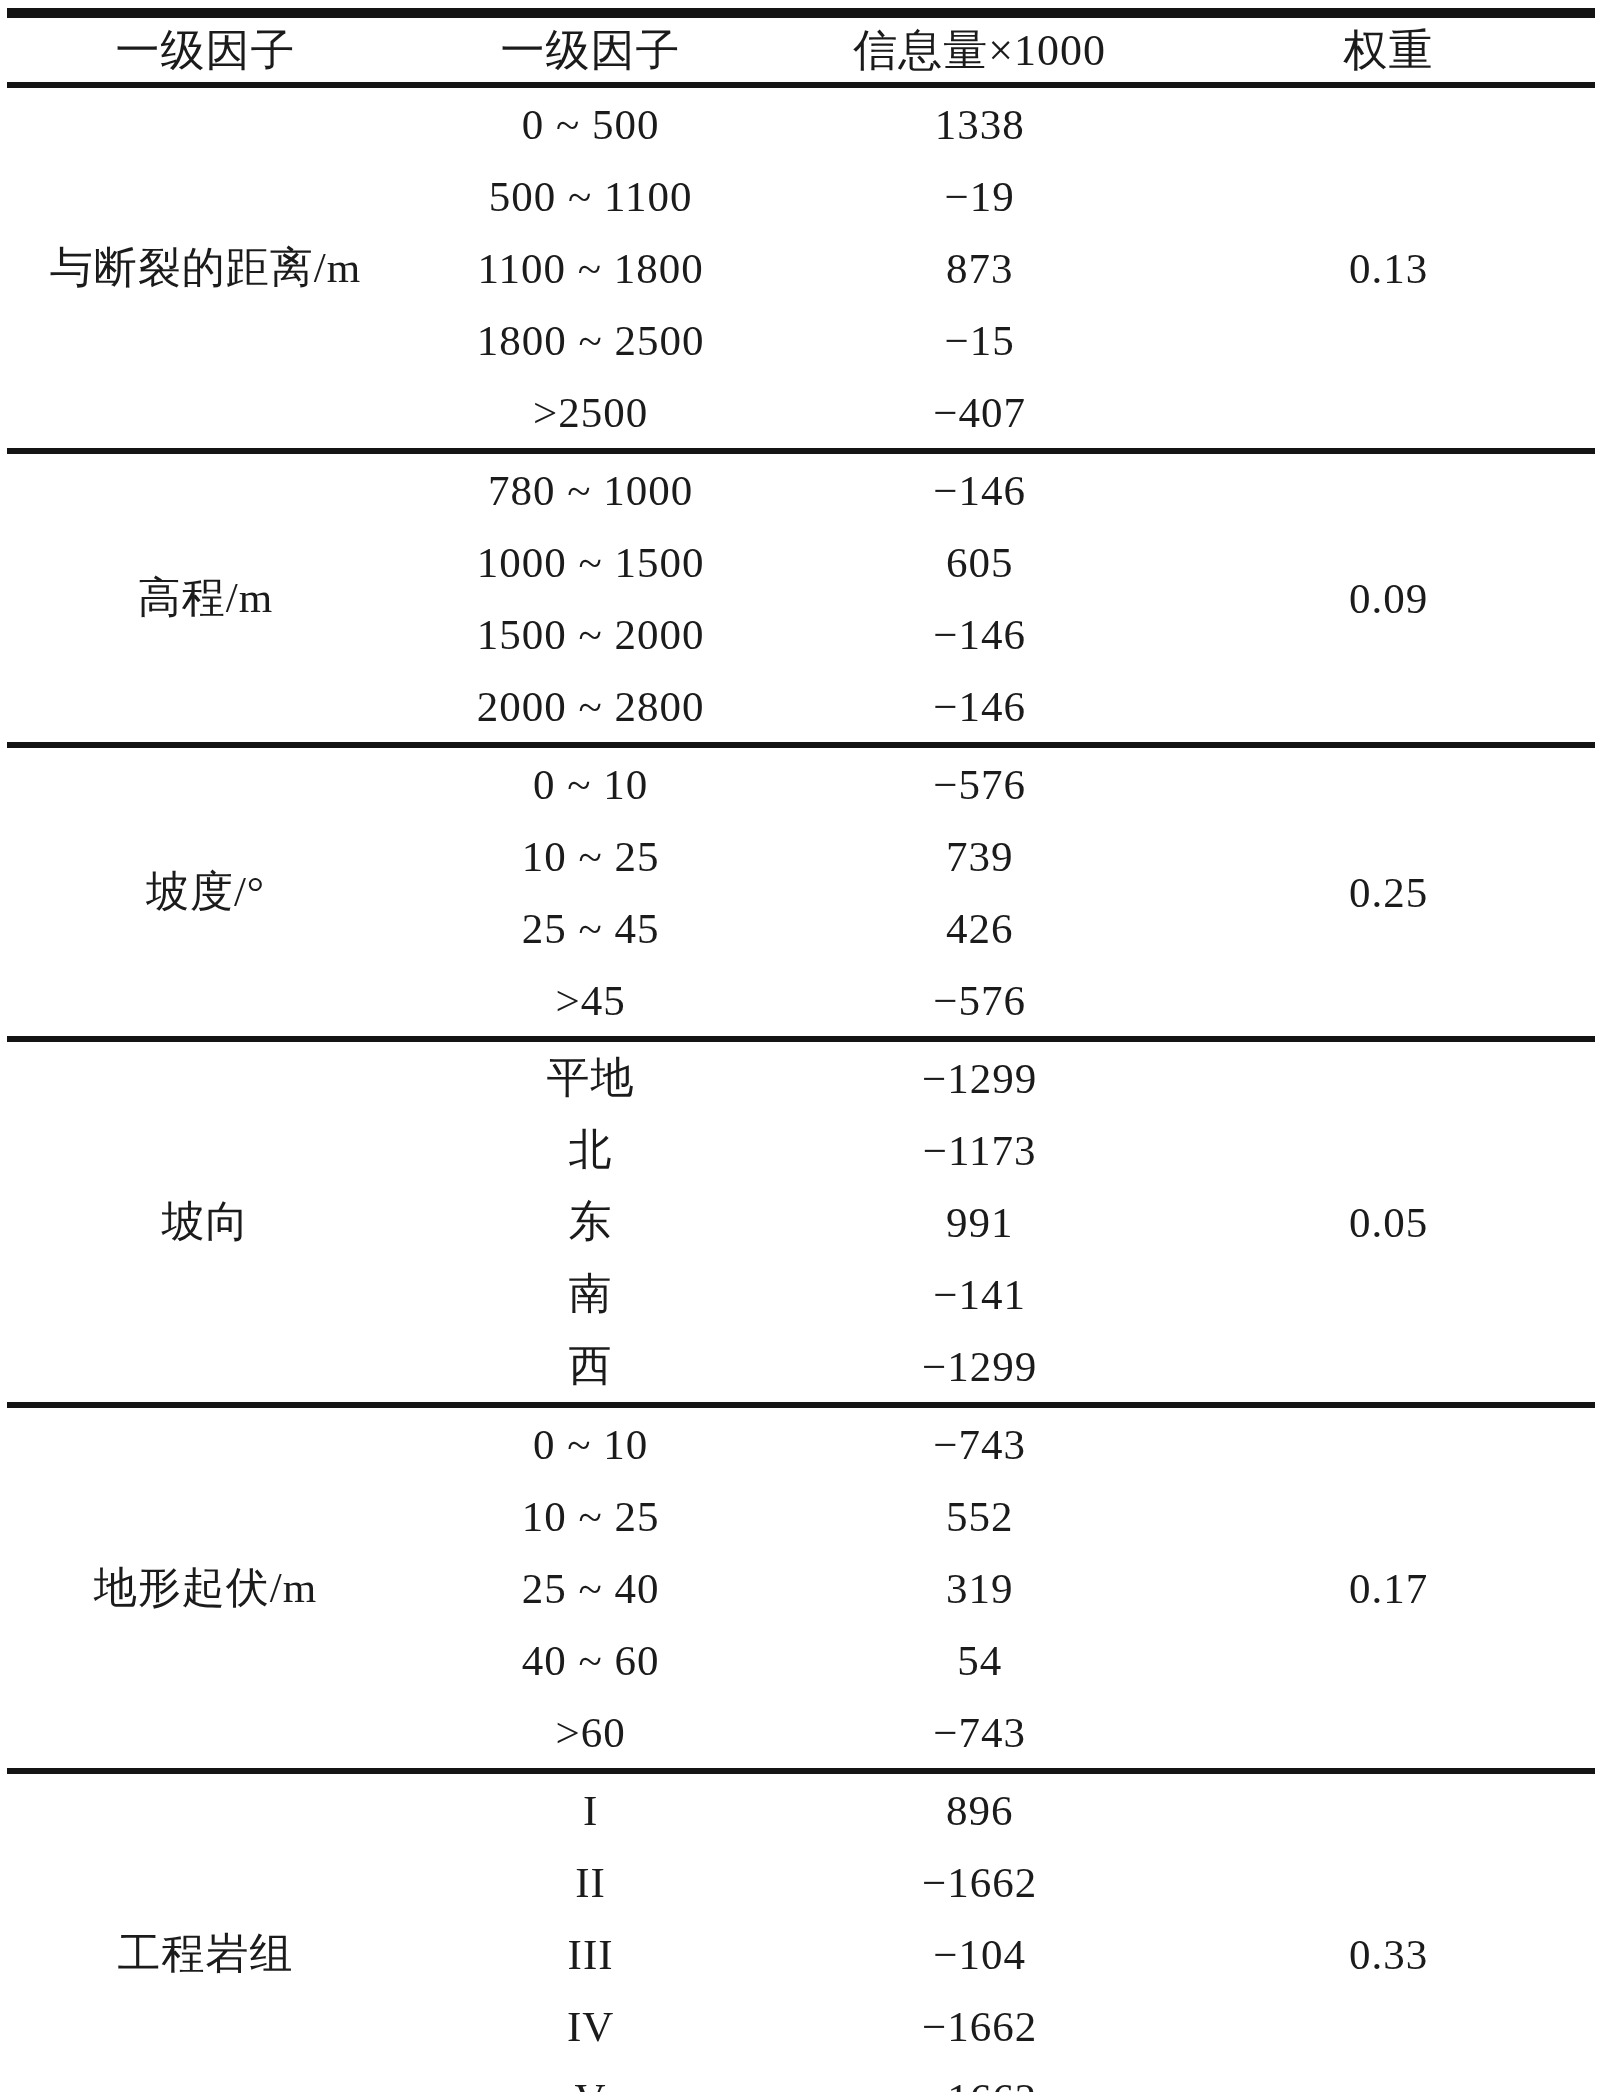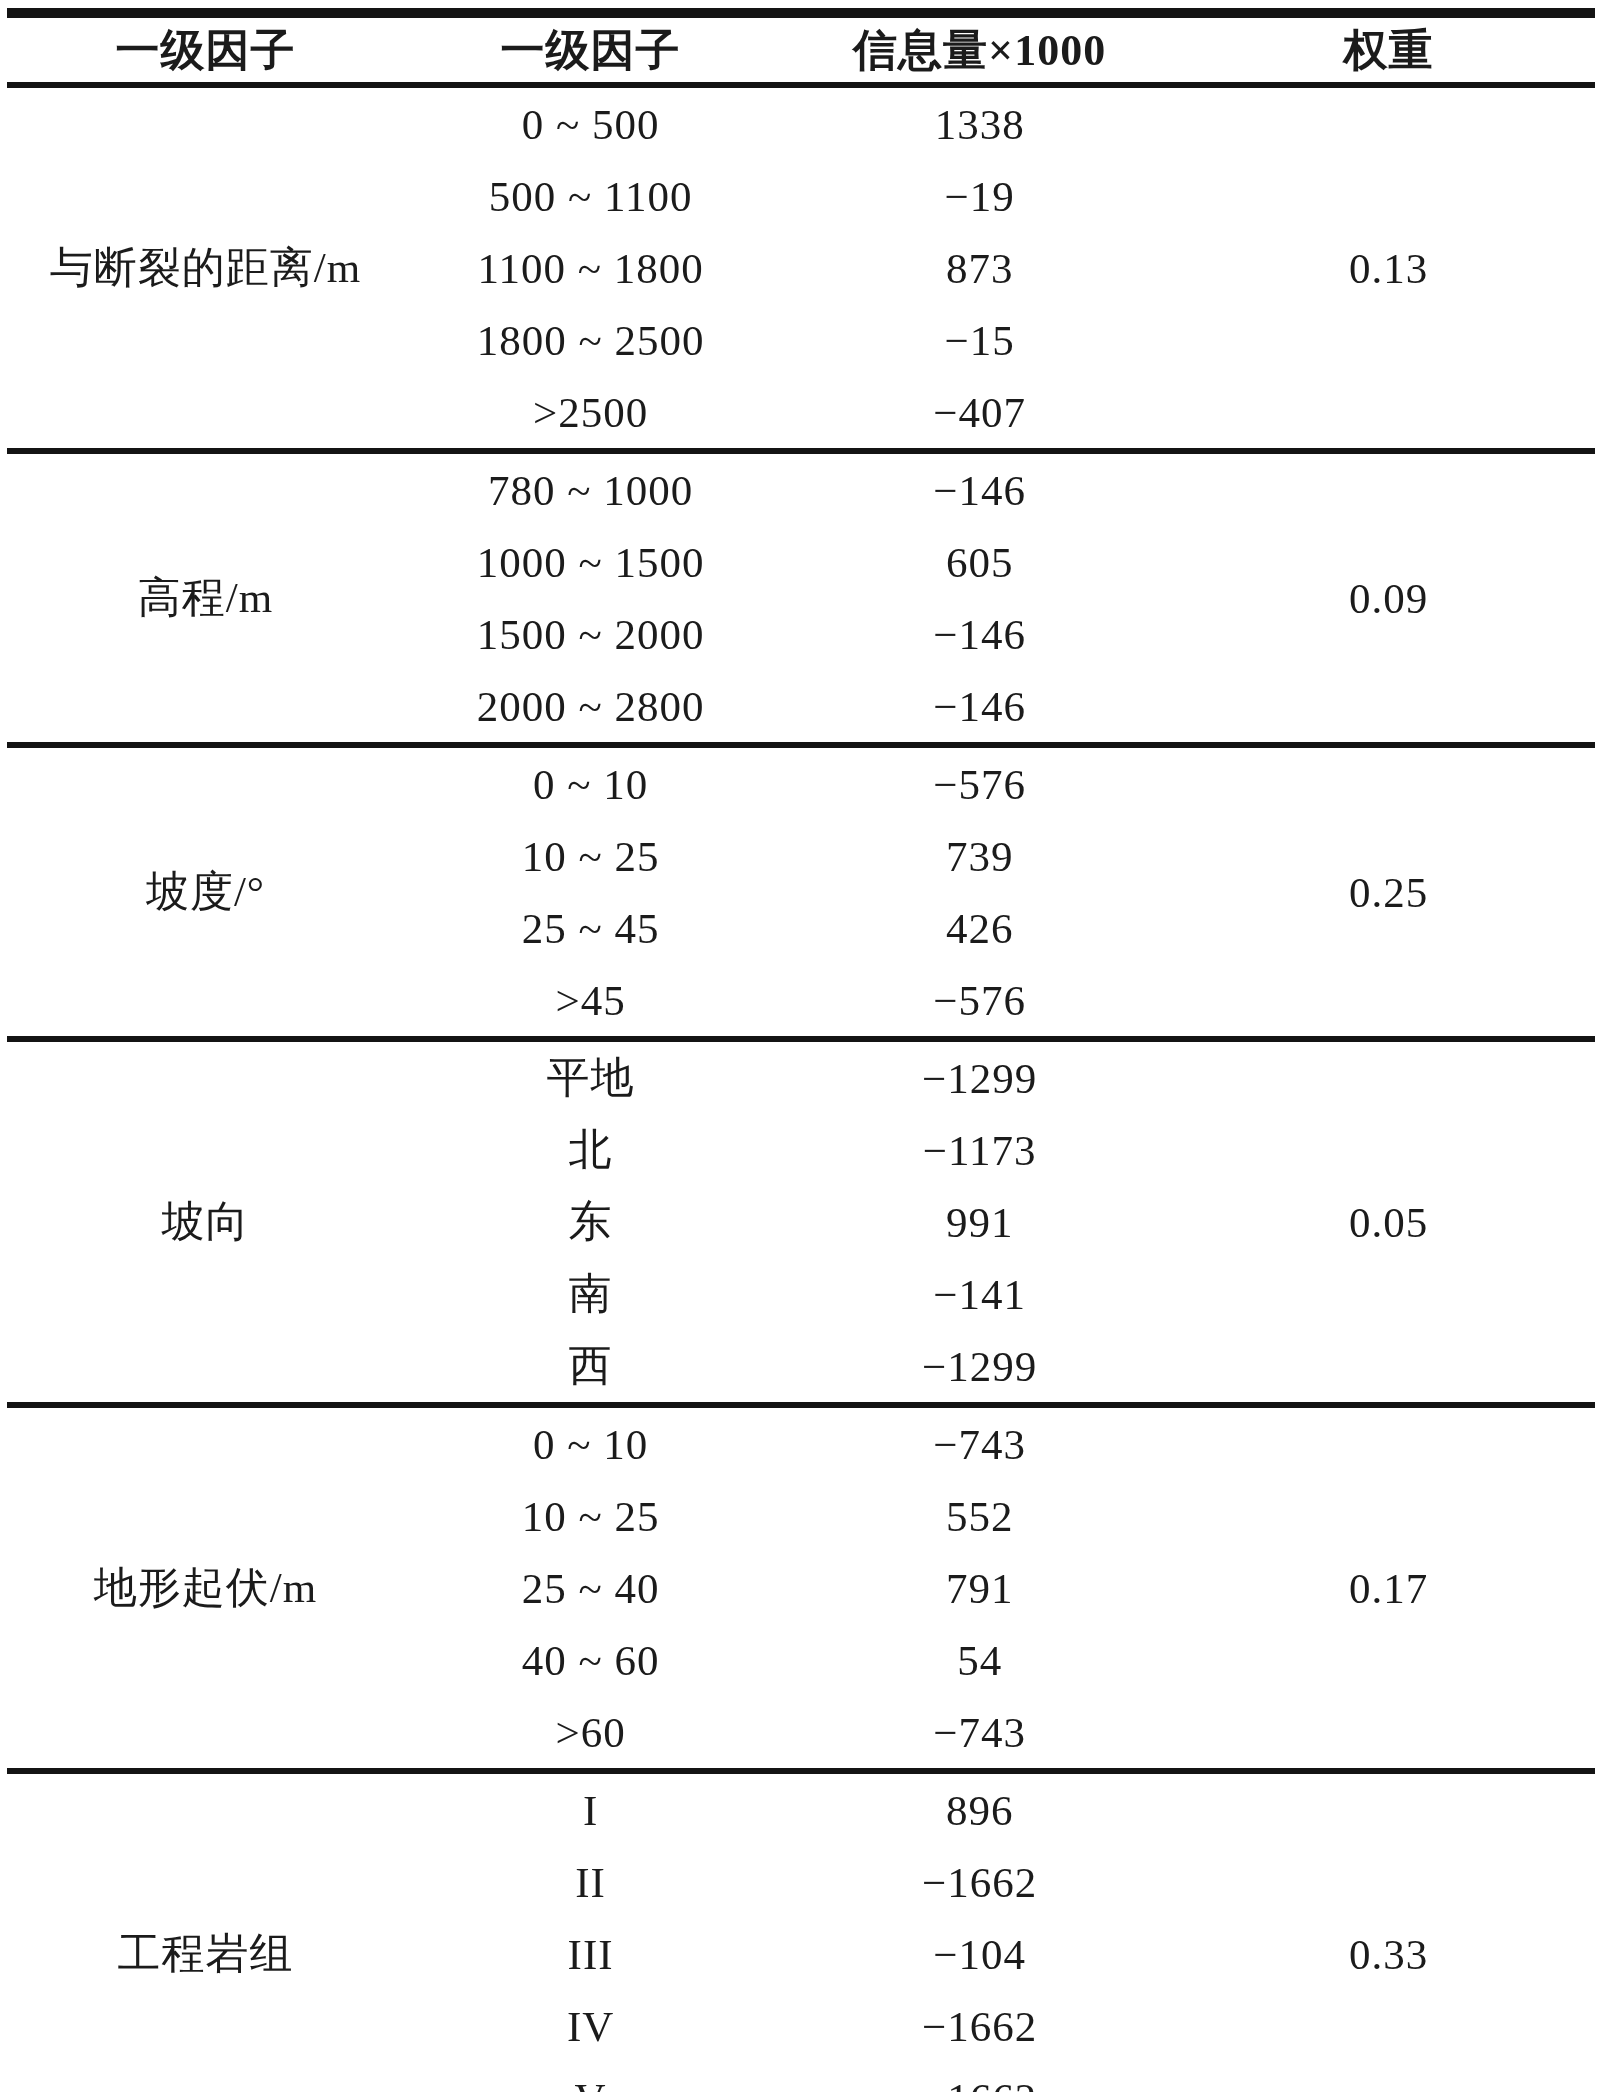--- a/index.html
+++ b/index.html
@@ -22,21 +22,21 @@
     border-top:10px solid var(--rule);
     border-bottom:12px solid var(--rule);
   }
   col.c1{width:25%;}
   col.c2{width:23.5%;}
   col.c3{width:25.5%;}
   col.c4{width:26%;}
   th{
     height:62px;
     font-size:44px;
-    font-weight:bold;
+    font-weight:normal;
     text-align:center;
     vertical-align:middle;
     border-bottom:6px solid var(--rule);
     letter-spacing:1px;
   }
   td{
     height:70px;
     font-size:43px;
     text-align:center;
     vertical-align:middle;
@@ -150,21 +150,21 @@
           <td>0 ~ 10</td>
           <td>−743</td>
           <td rowspan="5" class="group-span">0.17</td>
         </tr>
         <tr>
           <td>10 ~ 25</td>
           <td>552</td>
         </tr>
         <tr>
           <td>25 ~ 40</td>
-          <td>791</td>
+          <td>319</td>
         </tr>
         <tr>
           <td>40 ~ 60</td>
           <td>54</td>
         </tr>
         <tr class="group-end">
           <td>&gt;60</td>
           <td>−743</td>
         </tr>
         <tr>

